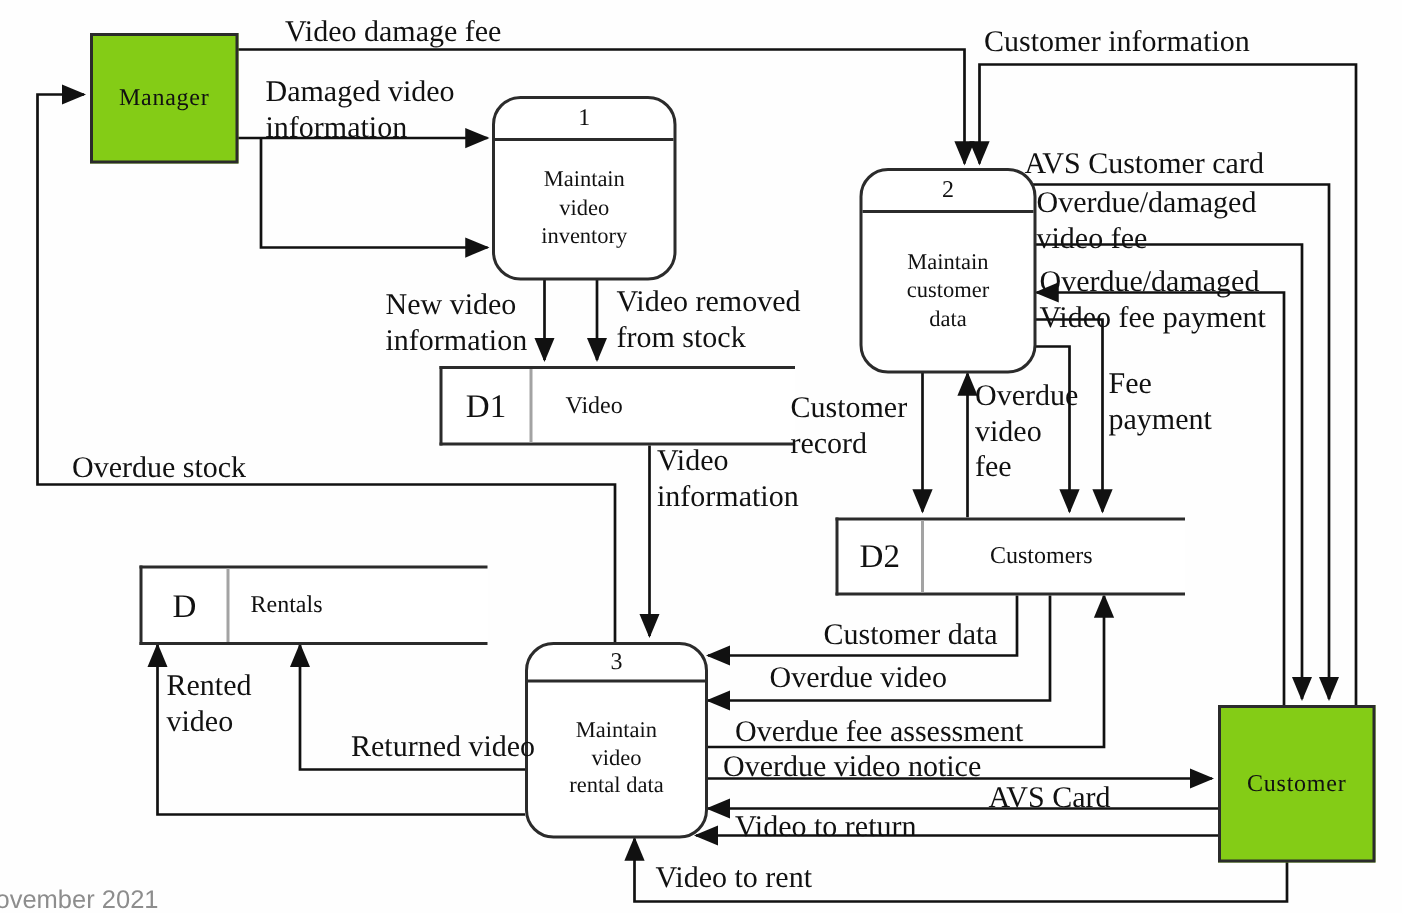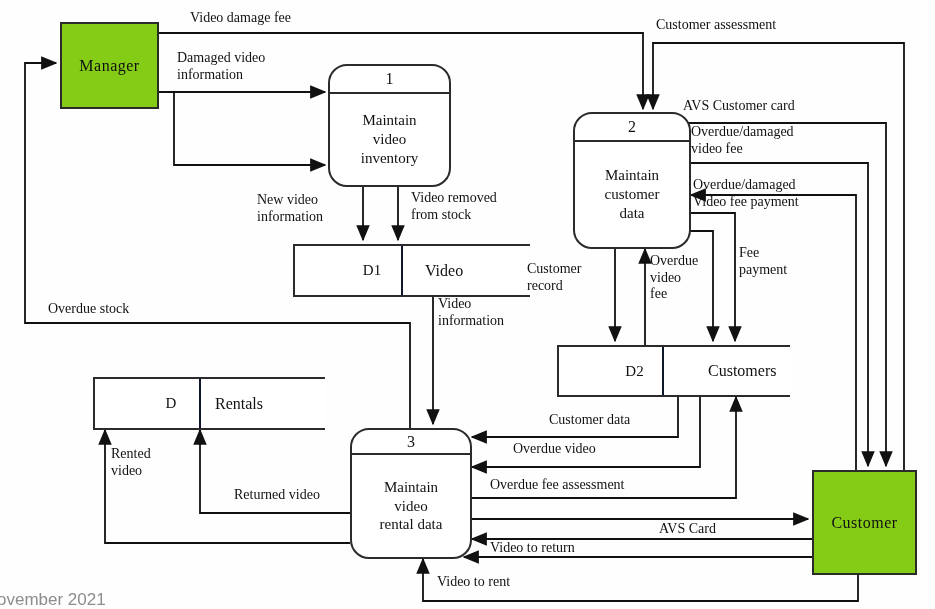--- a/index.html
+++ b/index.html
@@ -9,24 +9,24 @@
   .entity{position:absolute;border:2px solid #2b2b2b;background:#84cc16;display:flex;
           align-items:center;justify-content:center;font-size:16px;letter-spacing:.5px;}
   .process{position:absolute;border:2px solid #2b2b2b;border-radius:19px;background:#fff;
            display:flex;flex-direction:column;}
   .process .num{border-bottom:2px solid #2b2b2b;text-align:center;font-size:16px;
                 display:flex;align-items:center;justify-content:center;}
   .process .pname{flex:1;display:flex;align-items:center;justify-content:center;text-align:center;
                   font-size:15px;line-height:1.25;white-space:pre-line;}
   .store{position:absolute;border-top:2px solid #2b2b2b;border-bottom:2px solid #2b2b2b;
          border-left:2px solid #2b2b2b;background:#fff;display:flex;}
-  .store .sid{border-right:2px solid #0f172a;display:flex;align-items:center;justify-content:center;
-              font-size:15px;margin-left:48px;}
+  .store .sid{border-right:2px solid #a3a3a3;display:flex;align-items:center;justify-content:center;
+              font-size:22px;}
   .store .sname{flex:1;display:flex;align-items:center;font-size:16px;padding-left:22px;}
-  .flabel{position:absolute;font-size:14px;line-height:1.18;white-space:pre-line;}
+  .flabel{position:absolute;font-size:20px;line-height:1.18;white-space:pre-line;}
   .caption{position:absolute;font-family:"Liberation Sans","DejaVu Sans",sans-serif;
            font-size:17px;color:#8d8d8d;}
 </style>
 </head>
 <body>
 
 <div id="canvas">
 
   <svg id="wires" viewBox="0 0 935 609" fill="none" stroke="#111" stroke-width="1.8">
     <defs>
@@ -93,21 +93,21 @@
   <div class="store" style="left:557px;top:345px;width:231px;height:48px;">
     <div class="sid" style="width:55px;">D2</div>
     <div class="sname" style="padding-left:44px;">Customers</div>
   </div>
   <div class="store" style="left:93px;top:377px;width:230px;height:49px;">
     <div class="sid" style="width:56px;">D</div>
     <div class="sname" style="padding-left:14px;">Rentals</div>
   </div>
 
   <div class="flabel" style="left:190px;top:10px;">Video damage fee</div>
-  <div class="flabel" style="left:656px;top:17px;">Customer assessment</div>
+  <div class="flabel" style="left:656px;top:17px;">Customer information</div>
   <div class="flabel" style="left:177px;top:50px;">Damaged video
 information</div>
   <div class="flabel" style="left:683px;top:98px;">AVS Customer card</div>
   <div class="flabel" style="left:691px;top:124px;">Overdue/damaged
 video fee</div>
   <div class="flabel" style="left:693px;top:177px;">Overdue/damaged
 Video fee payment</div>
   <div class="flabel" style="left:739px;top:245px;">Fee
 payment</div>
   <div class="flabel" style="left:527px;top:261px;">Customer
@@ -118,20 +118,21 @@
   <div class="flabel" style="left:257px;top:192px;">New video
 information</div>
   <div class="flabel" style="left:411px;top:190px;">Video removed
 from stock</div>
   <div class="flabel" style="left:438px;top:296px;">Video
 information</div>
   <div class="flabel" style="left:48px;top:301px;">Overdue stock</div>
   <div class="flabel" style="left:549px;top:412px;">Customer data</div>
   <div class="flabel" style="left:513px;top:441px;">Overdue video</div>
   <div class="flabel" style="left:478px;top:477px;margin-left:12px;">Overdue fee assessment</div>
+  <div class="flabel" style="left:482px;top:500px;">Overdue video notice</div>
   <div class="flabel" style="left:659px;top:521px;">AVS Card</div>
   <div class="flabel" style="left:490px;top:540px;">Video to return</div>
   <div class="flabel" style="left:437px;top:574px;">Video to rent</div>
   <div class="flabel" style="left:111px;top:446px;">Rented
 video</div>
   <div class="flabel" style="left:234px;top:487px;">Returned video</div>
 
   <div class="caption" style="left:-3px;top:590px;">ovember 2021</div>
 </div>
 

